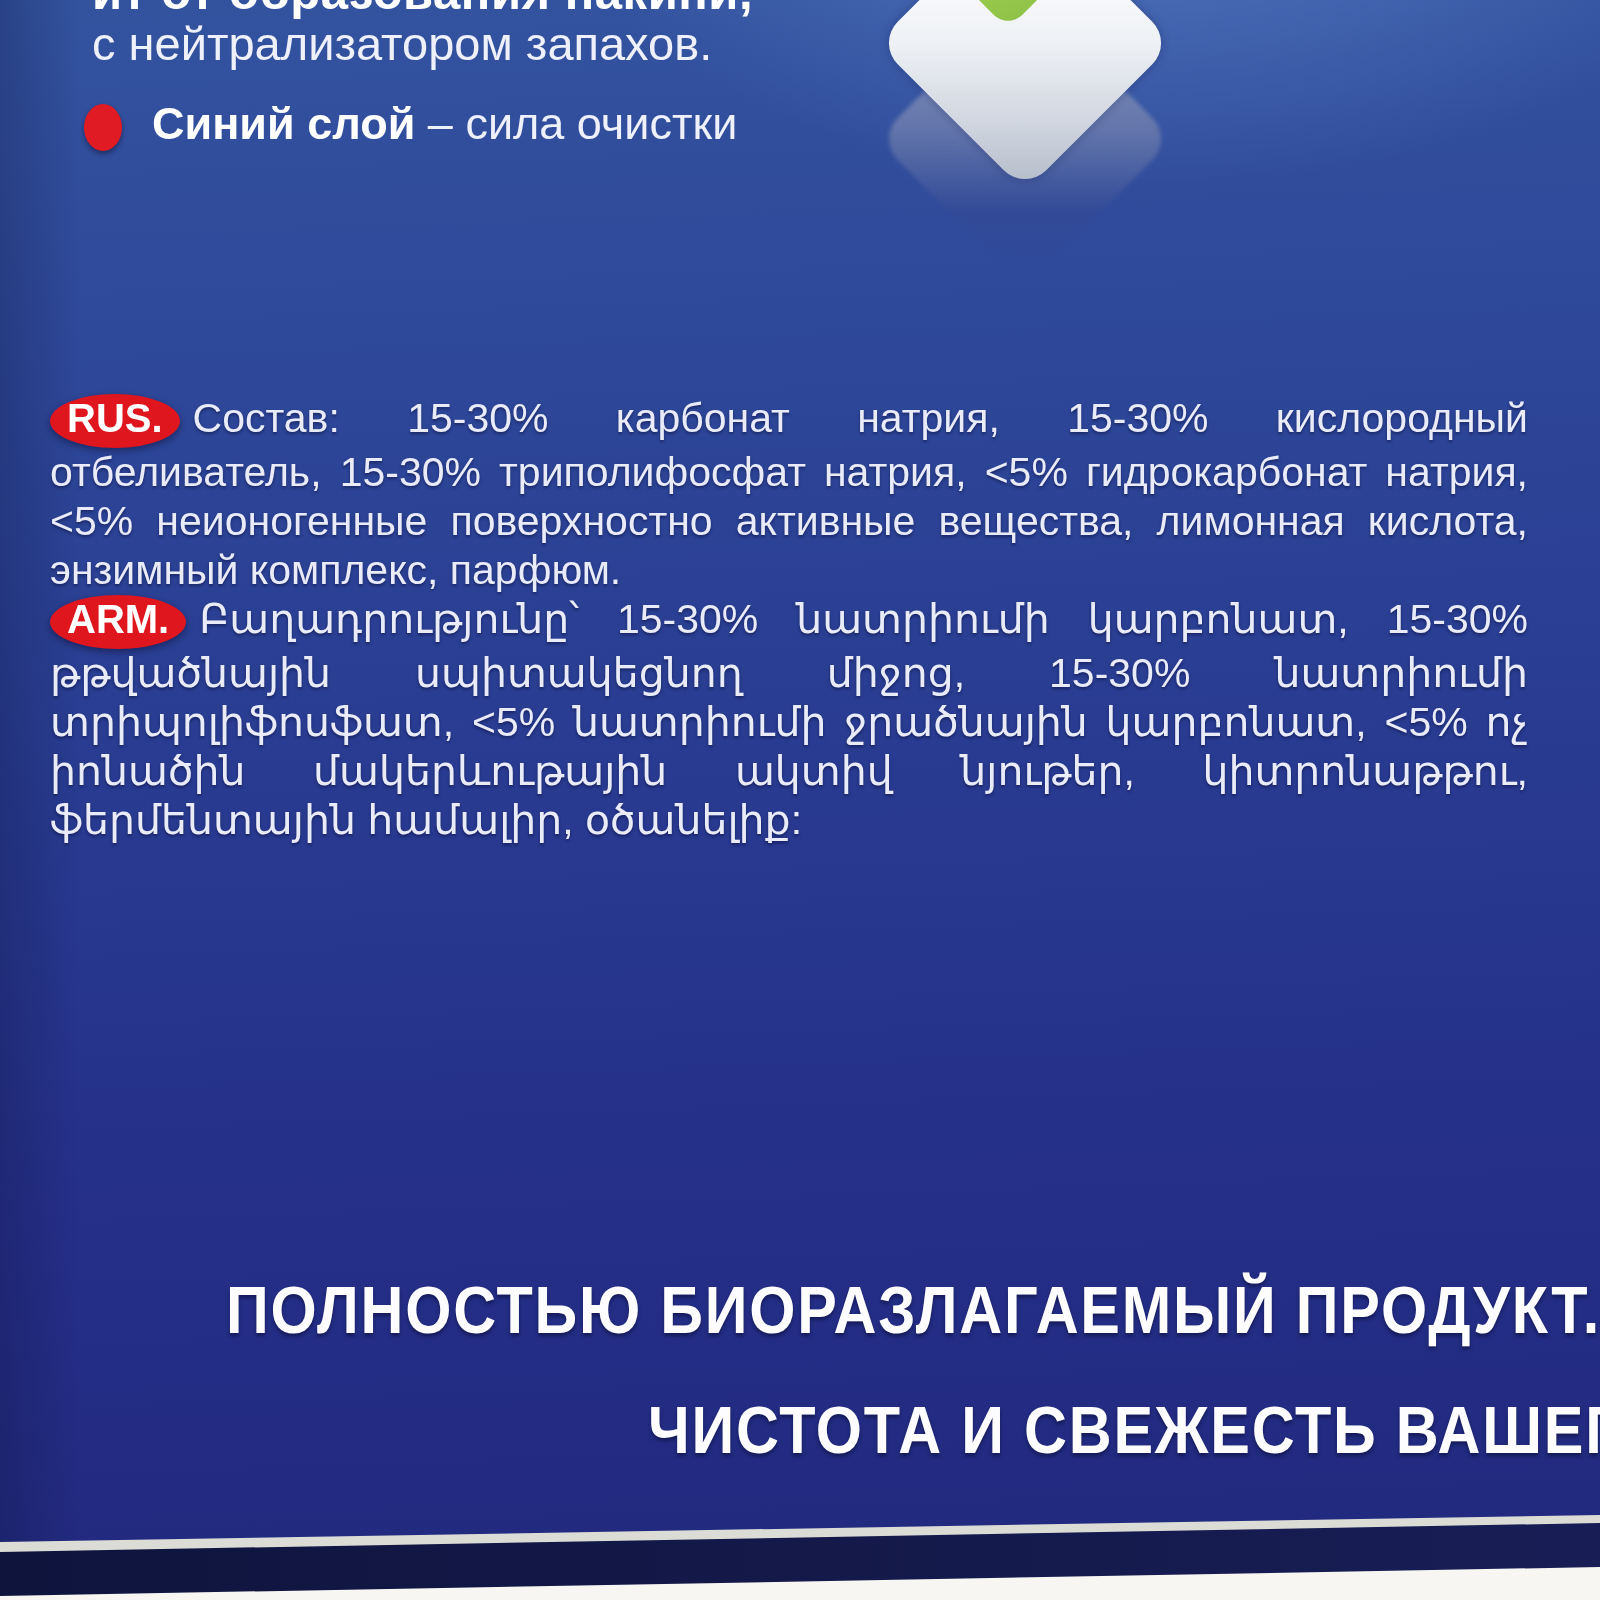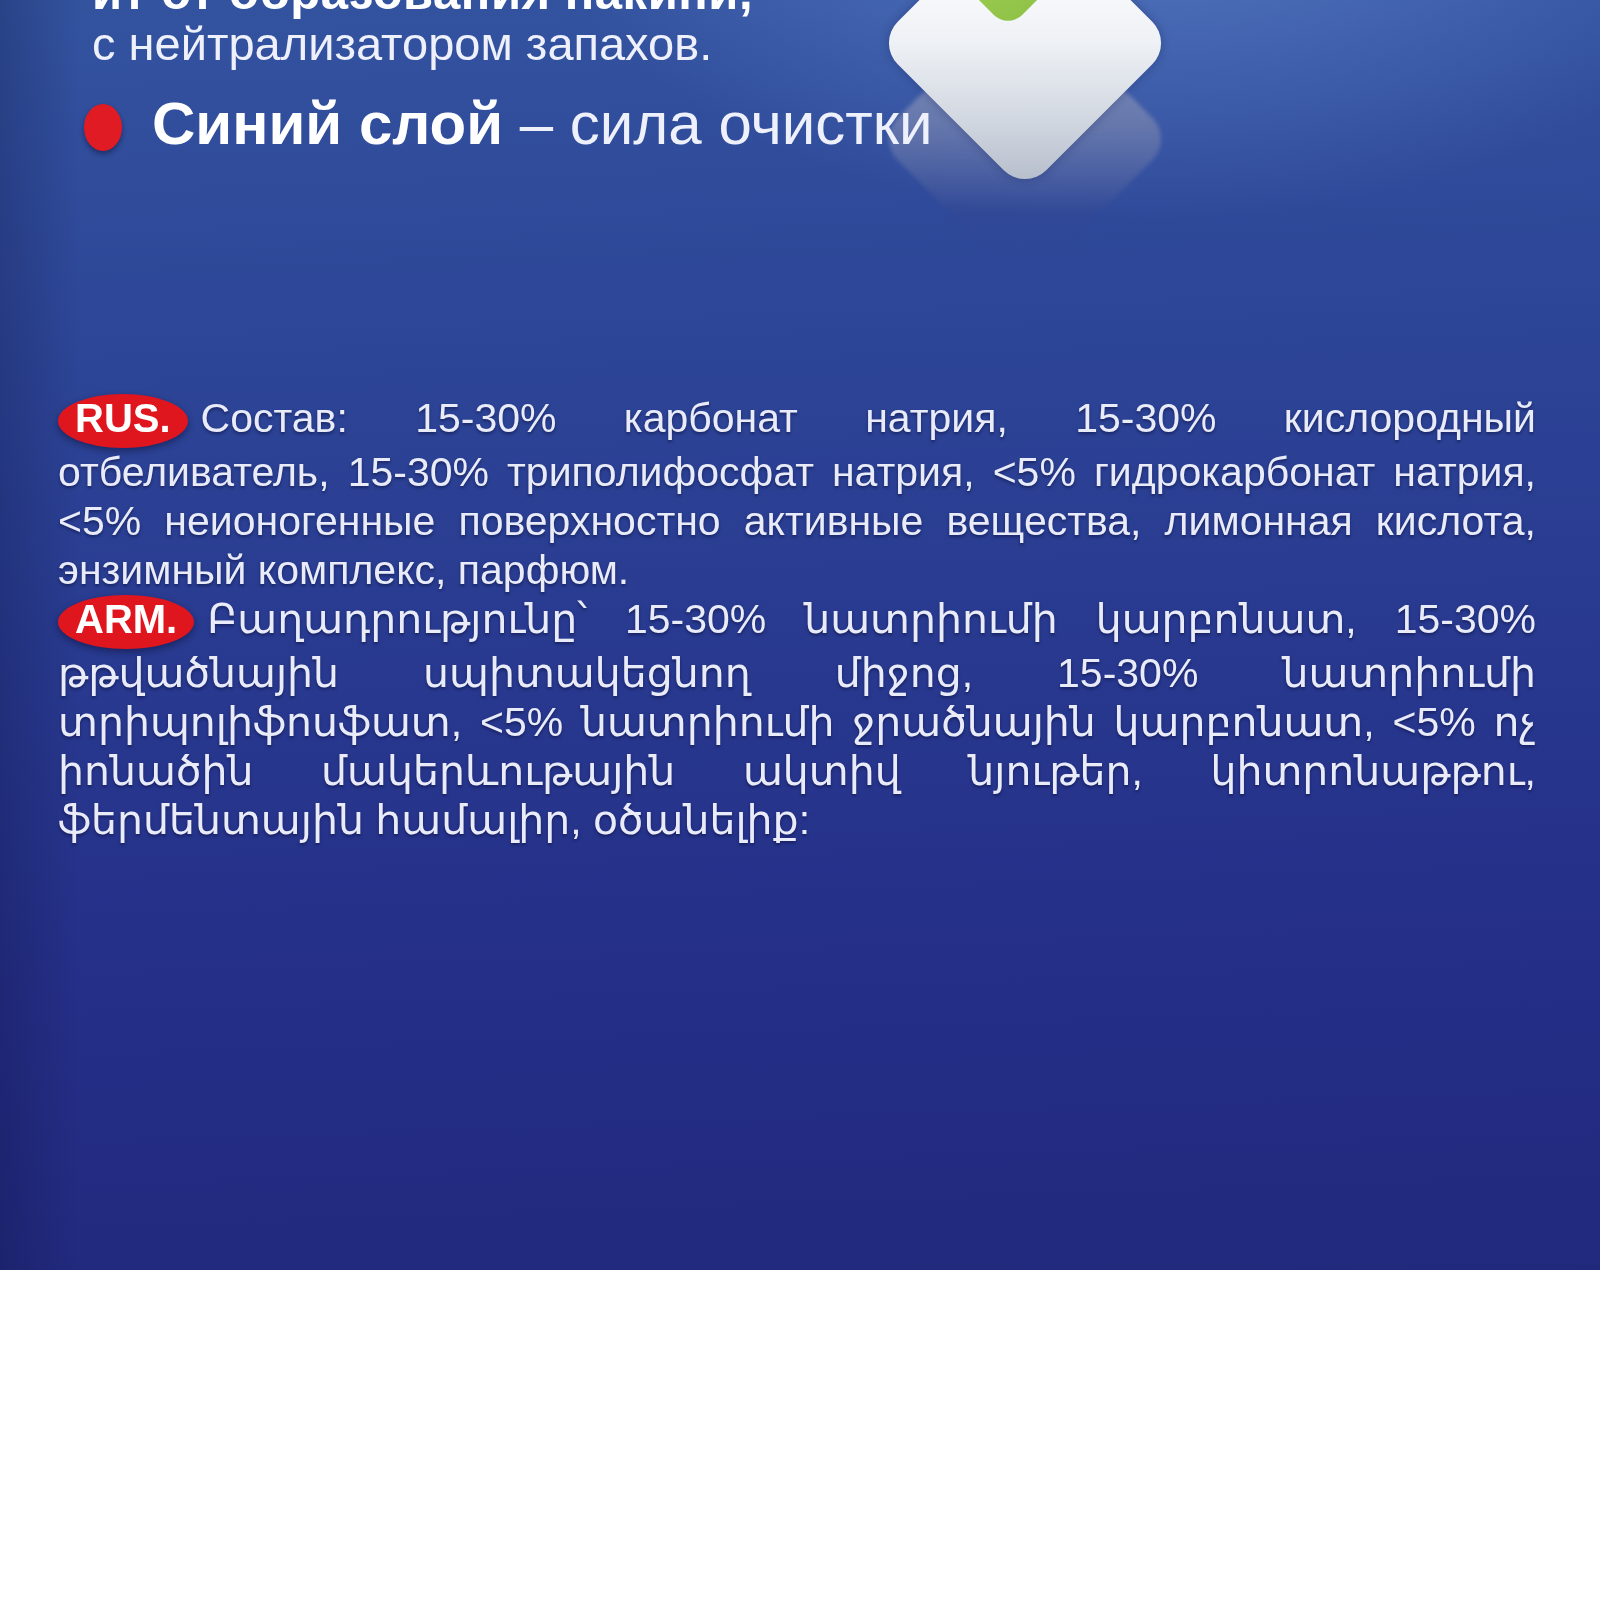--- a/index.html
+++ b/index.html
@@ -1,17 +1,17 @@
 <!DOCTYPE html>
 <html><head>
 <meta charset="utf-8">
 <style>
   html,body{margin:0;padding:0;}
   .photo{
-    position:relative;width:1600px;height:1270px;overflow:hidden;
+    position:relative;width:1600px;height:1600px;overflow:hidden;
     background:#f7f6f2;
     font-family:"Liberation Sans","DejaVu Sans",sans-serif;
   }
   
   .panel{
     position:absolute;inset:0;
     clip-path:polygon(0 0,1600px 0,1600px 1521px,0 1548px);
     background:
       radial-gradient(ellipse 1000px 560px at 72% -10%, rgba(120,160,230,.50), rgba(120,160,230,0) 62%),
       linear-gradient(90deg, rgba(8,12,50,.22), rgba(8,12,50,0) 5%),
@@ -25,26 +25,26 @@
   .box-side{
     position:absolute;inset:0;
     clip-path:polygon(0 1552px,1600px 1523px,1600px 1567px,0 1596px);
     background:linear-gradient(90deg,#0f143d,#181e55);
   }
   
   .cut-line{position:absolute;top:-36px;left:92px;font-size:49px;font-weight:700;color:#ffffff;letter-spacing:.5px;white-space:nowrap;}
   .neutral-line{position:absolute;top:16px;left:92px;font-size:47px;color:#eef0fb;white-space:nowrap;}
   .bullet{position:absolute;left:84px;display:flex;gap:30px;}
   .bullet .dot{width:38px;height:47px;background:#e01b23;border-radius:50%;margin-top:10px;flex:none;box-shadow:0 3px 5px rgba(8,10,40,.45);}
-  .bullet .btxt{font-size:60px;line-height:60px;color:#eef0fb;white-space:nowrap;text-align:center;}
+  .bullet .btxt{font-size:45px;line-height:60px;color:#eef0fb;white-space:nowrap;text-align:center;}
   .bullet .btxt b{color:#ffffff;}
   #bullet-blue{top:94px;}
   #bullet-pearls{top:240px;}
   
-  .ingredients{position:absolute;left:58px;top:394px;width:1478px;}
+  .ingredients{position:absolute;left:50px;top:394px;width:1478px;}
   .ingredients p{
     margin:0;text-align:justify;font-size:41px;line-height:49px;color:#e9ecf8;
     text-shadow:0 2px 3px rgba(8,12,55,.5);
   }
   .badge{
     display:inline-block;background:#e0161f;color:#ffffff;font-weight:700;
     border-radius:50%;padding:0 17px 5px;margin-right:13px;font-size:40px;line-height:49px;
     box-shadow:0 3px 7px rgba(8,8,40,.45);text-shadow:none;
   }
   

